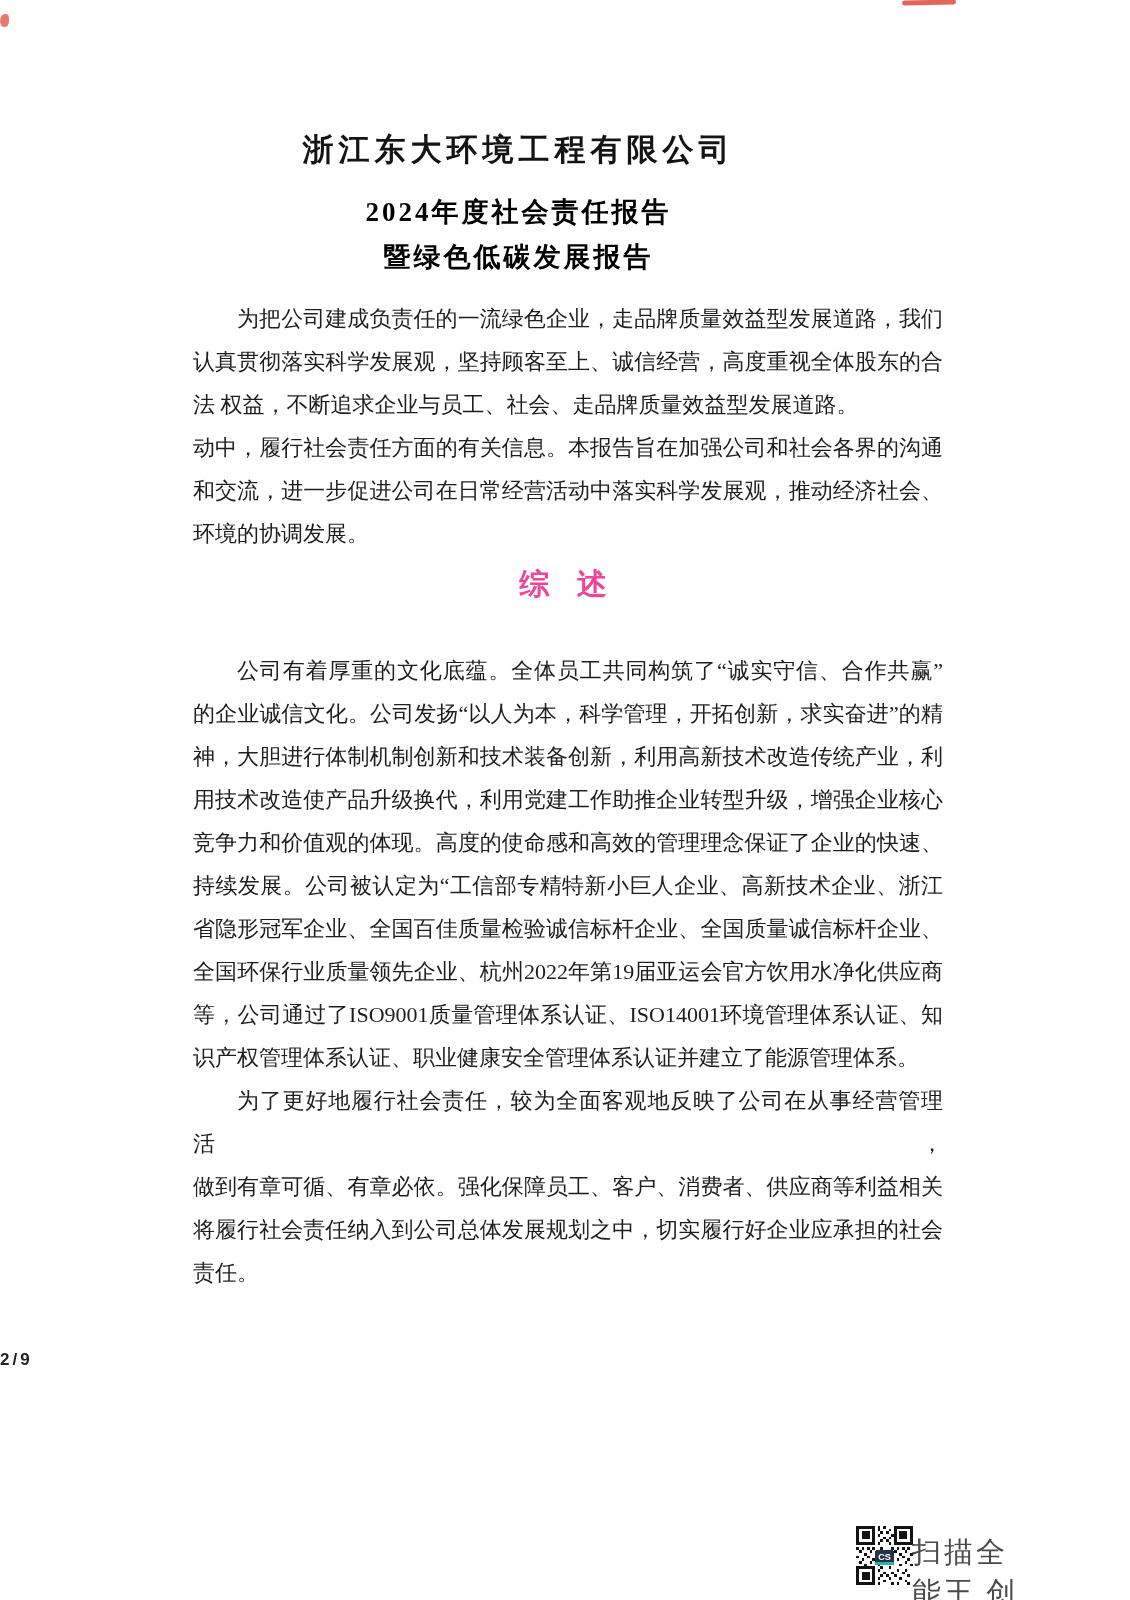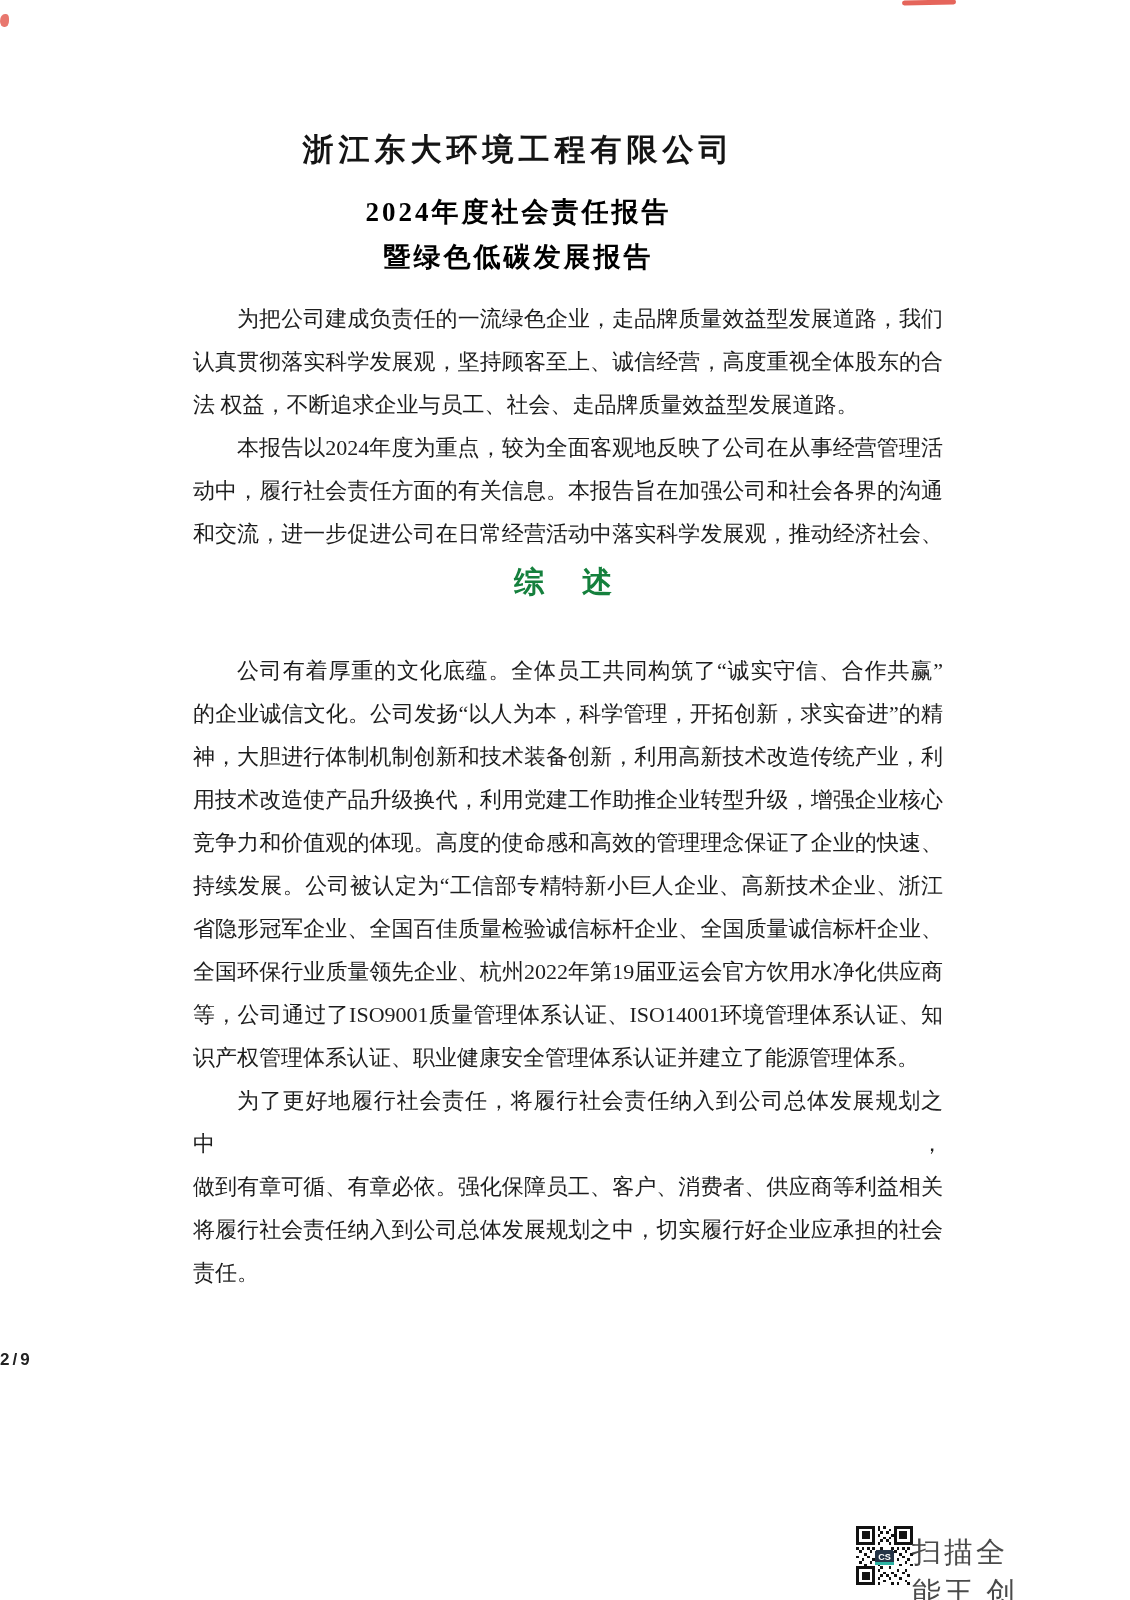--- a/index.html
+++ b/index.html
@@ -30,23 +30,23 @@
     text-align:justify;
     text-align-last:justify;
     text-justify:inter-character;
     line-height:43px;
   }
   .jline.indent{text-indent:2em;}
   .jline.lastline{text-align-last:left;}
   .section-heading{
     display:block;margin:6px 0 42px 0;
     text-align:center;text-align-last:center;
-    font-family:Liberation Mono, monospace;
+    font-family:Liberation Serif, serif;
     font-size:30px;font-weight:bold;letter-spacing:10px;
-    line-height:46px;color:#15803d;
+    line-height:46px;color:#ec4899;
   }
   .page-number{
     position:absolute;top:1350px;left:0;width:100%;
     text-align:left;
     font-family:"Liberation Sans","DejaVu Sans",sans-serif;
     font-size:17px;font-weight:600;letter-spacing:3px;color:#222;
   }
   .seal{position:absolute;left:1030px;top:785px;width:75px;height:240px;opacity:.93;}
   .red-smudge{
     position:absolute;left:902px;top:0;width:54px;height:5px;
@@ -78,39 +78,39 @@
     <div>暨绿色低碳发展报告</div>
   </div>
 
   <div class="body-col">
     <div class="para">
         <div class="jline indent">为把公司建成负责任的一流绿色企业，走品牌质量效益型发展道路，我们</div>
         <div class="jline">认真贯彻落实科学发展观，坚持顾客至上、诚信经营，高度重视全体股东的合</div>
         <div class="jline lastline">法 权益，不断追求企业与员工、社会、走品牌质量效益型发展道路。</div>
       </div>
     <div class="para">
-        <div class="jline indent">本报告以2024年度为重点，较为全面客观地反映了公司在从事经营管理活</div>
         <div class="jline">动中，履行社会责任方面的有关信息。本报告旨在加强公司和社会各界的沟通</div>
         <div class="jline">和交流，进一步促进公司在日常经营活动中落实科学发展观，推动经济社会、</div>
+        <div class="jline lastline">环境的协调发展。</div>
       </div>
     <h2 class="section-heading">综 述</h2>
     <div class="para">
         <div class="jline indent">公司有着厚重的文化底蕴。全体员工共同构筑了“诚实守信、合作共赢”</div>
         <div class="jline">的企业诚信文化。公司发扬“以人为本，科学管理，开拓创新，求实奋进”的精</div>
         <div class="jline">神，大胆进行体制机制创新和技术装备创新，利用高新技术改造传统产业，利</div>
         <div class="jline">用技术改造使产品升级换代，利用党建工作助推企业转型升级，增强企业核心</div>
         <div class="jline">竞争力和价值观的体现。高度的使命感和高效的管理理念保证了企业的快速、</div>
         <div class="jline">持续发展。公司被认定为“工信部专精特新小巨人企业、高新技术企业、浙江</div>
         <div class="jline">省隐形冠军企业、全国百佳质量检验诚信标杆企业、全国质量诚信标杆企业、</div>
         <div class="jline">全国环保行业质量领先企业、杭州2022年第19届亚运会官方饮用水净化供应商</div>
         <div class="jline">等，公司通过了ISO9001质量管理体系认证、ISO14001环境管理体系认证、知</div>
         <div class="jline lastline">识产权管理体系认证、职业健康安全管理体系认证并建立了能源管理体系。</div>
       </div>
     <div class="para">
-        <div class="jline indent">为了更好地履行社会责任，将履行社会责任纳入到公司总体发展规划之中，</div>
+        <div class="jline indent">为了更好地履行社会责任，较为全面客观地反映了公司在从事经营管理活，</div>
         <div class="jline">做到有章可循、有章必依。强化保障员工、客户、消费者、供应商等利益相关</div>
         <div class="jline">将履行社会责任纳入到公司总体发展规划之中，切实履行好企业应承担的社会</div>
         <div class="jline lastline">责任。</div>
       </div>
   </div>
 
   <div class="page-number">2/9</div>
 
   <svg class="seal" viewBox="0 0 75 240" xmlns="http://www.w3.org/2000/svg">
 

